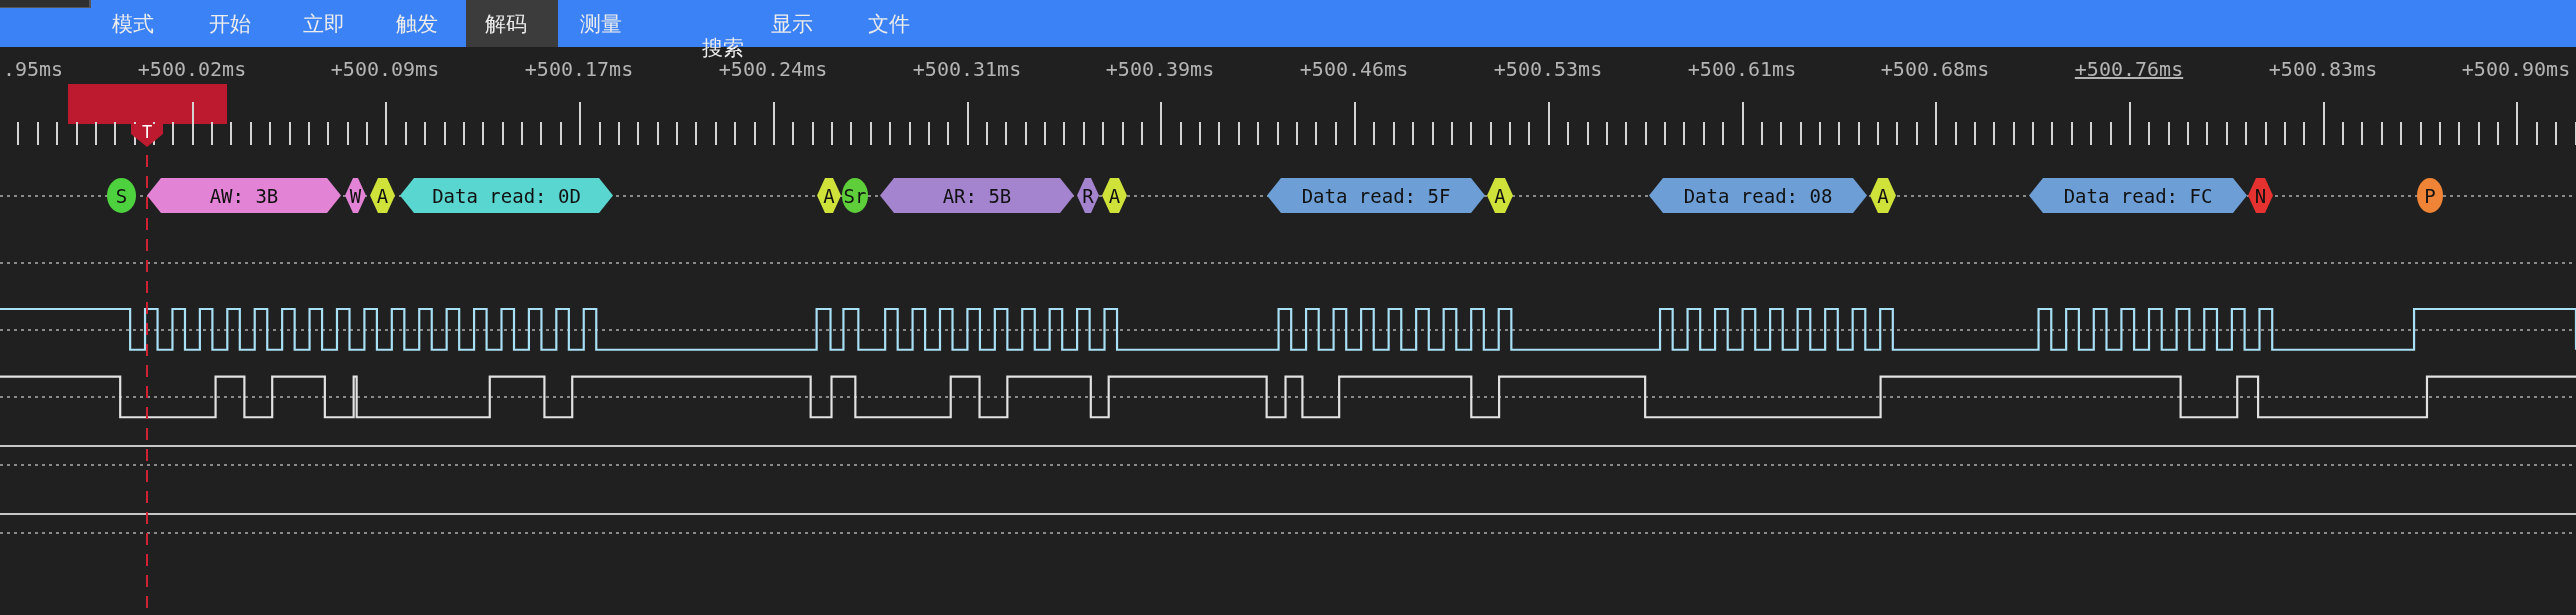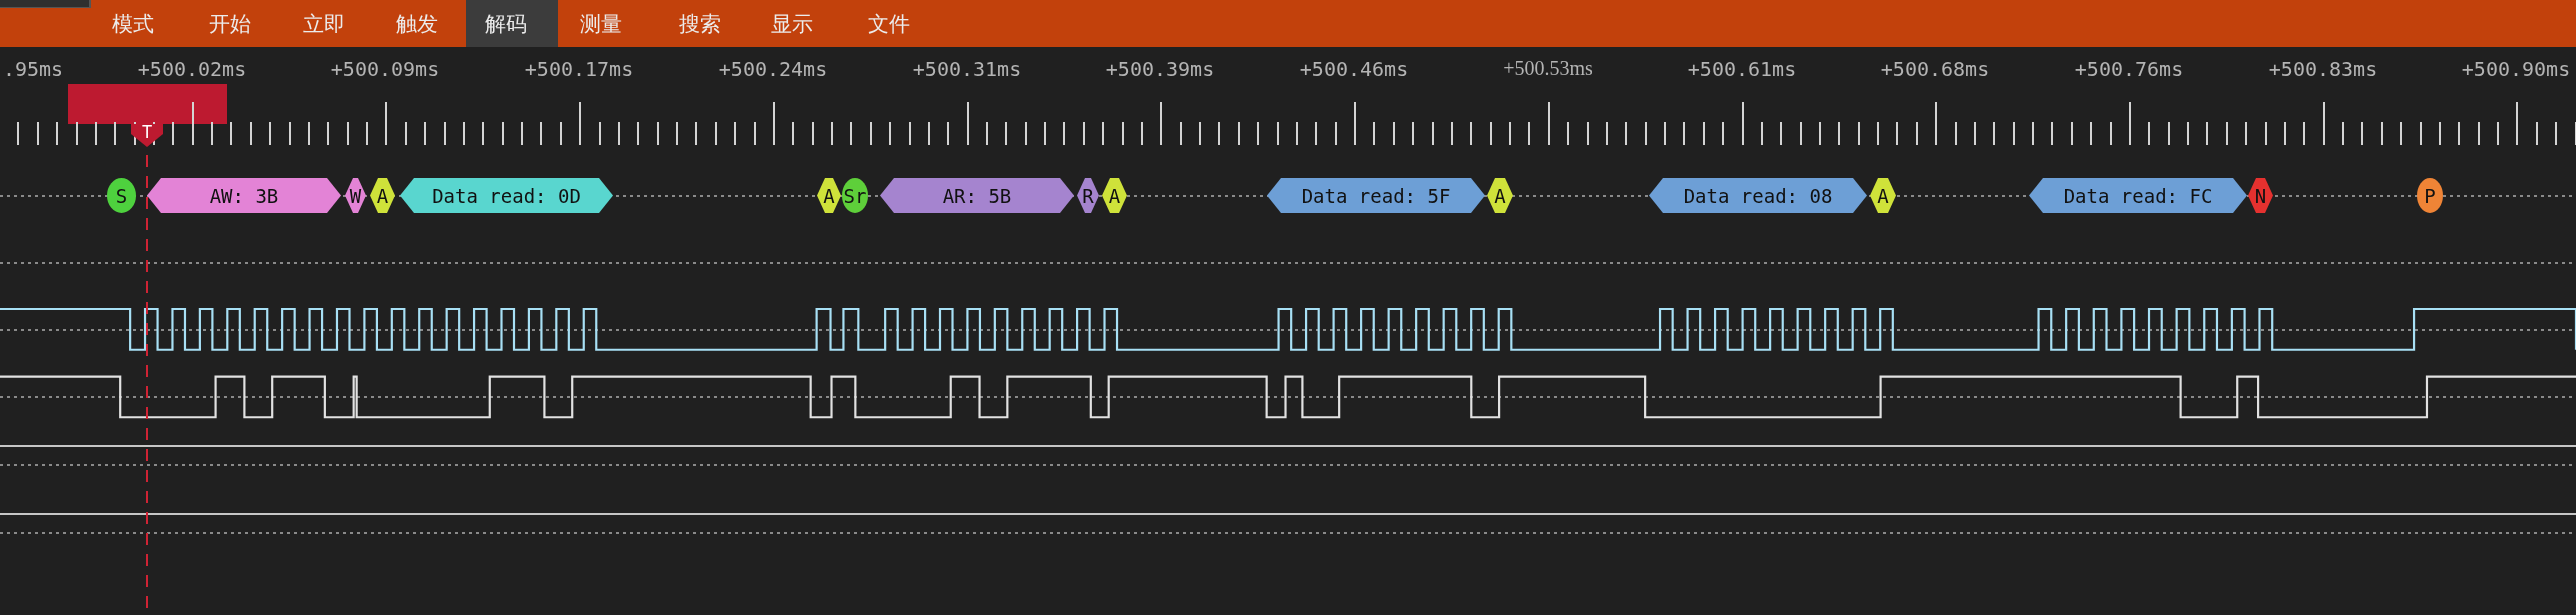--- a/index.html
+++ b/index.html
@@ -1,18 +1,18 @@
 <!DOCTYPE html>
 <html><head>
 <meta charset="utf-8">
 <style>
   html,body{margin:0;padding:0;background:#161616;}
   #app{position:relative;width:2576px;height:616px;background:#202020;overflow:hidden;
        font-family:"Liberation Sans",sans-serif;}
-  #menu-bar{position:absolute;left:0;top:0;width:2576px;height:47px;background:#c2410c;}
+  #menu-bar{position:absolute;left:0;top:0;width:2576px;height:47px;background:#3b82f6;}
   .menu-item{position:absolute;top:0;height:47px;display:flex;align-items:center;gap:6px;
              color:#ececec;font-size:21px;white-space:nowrap;cursor:default;}
   .menu-hl{position:absolute;top:0;height:47px;background:#3c3c3c;}
   #corner-remnant{position:absolute;left:0;top:0;width:89px;height:7px;background:#2f2f2f;
                   border-right:2px solid #555;border-bottom:1px solid #555;}
   #ruler{position:absolute;left:0;top:47px;width:2576px;height:102px;}
   .ruler-label{position:absolute;top:10px;transform:translateX(-50%);color:#b4b4b4;
                font-family:"DejaVu Sans Mono",monospace;font-size:20px;white-space:nowrap;z-index:3;}
   .tick{position:absolute;width:2px;background:#d4d4d4;z-index:2;}
   .tick.major{top:55px;height:43px;}
@@ -51,21 +51,21 @@
       <div class="menu-item" style="left: 396px;">
         <span>触发</span>
       </div>
       <div class="menu-item" style="left: 485px;">
         <span>解码</span>
       </div>
       <svg width="14" height="9" viewBox="0 0 14 9" style="position: absolute; left: 530px; top: -1px;"></svg>
       <div class="menu-item" style="left: 580px;">
         <span>测量</span>
       </div>
-      <div class="menu-item" style="left: 679px;">
+      <div class="menu-item" style="left: 702px; margin-top: 24px;">
         <span>搜索</span>
       </div>
       <div class="menu-item" style="left: 771px;">
         <span>显示</span>
         <svg width="14" height="9" viewBox="0 0 14 9"></svg>
       </div>
       <div class="menu-item" style="left: 868px;">
         <span>文件</span>
         <svg width="14" height="9" viewBox="0 0 14 9"></svg>
       </div>
@@ -206,24 +206,24 @@
       <div class="tick minor" style="left: 2555px;"></div>
       <div class="tick minor" style="left: 2575px;"></div>
       <span class="ruler-label" style="left: 33px;">.95ms</span>
       <span class="ruler-label" style="left: 192px;">+500.02ms</span>
       <span class="ruler-label" style="left: 385px;">+500.09ms</span>
       <span class="ruler-label" style="left: 579px;">+500.17ms</span>
       <span class="ruler-label" style="left: 773px;">+500.24ms</span>
       <span class="ruler-label" style="left: 967px;">+500.31ms</span>
       <span class="ruler-label" style="left: 1160px;">+500.39ms</span>
       <span class="ruler-label" style="left: 1354px;">+500.46ms</span>
-      <span class="ruler-label" style="left: 1548px; font-family: Liberation Serif, serif;">+500.53ms</span>
+      <span class="ruler-label" style="left: 1548px;">+500.53ms</span>
       <span class="ruler-label" style="left: 1742px;">+500.61ms</span>
       <span class="ruler-label" style="left: 1935px;">+500.68ms</span>
-      <span class="ruler-label" style="left: 2129px;">+500.76ms</span>
+      <span class="ruler-label" style="left: 2129px; text-decoration: underline;">+500.76ms</span>
       <span class="ruler-label" style="left: 2323px;">+500.83ms</span>
       <span class="ruler-label" style="left: 2516px;">+500.90ms</span>
     </div>
   <div id="channels">
       <div class="ref-line" style="top: 195px;"></div>
       <div class="ref-line" style="top: 262px;"></div>
       <div class="ref-line" style="top: 329px;"></div>
       <div class="ref-line" style="top: 396px;"></div>
       <div class="ref-line" style="top: 464px;"></div>
       <div class="ref-line" style="top: 532px;"></div>

